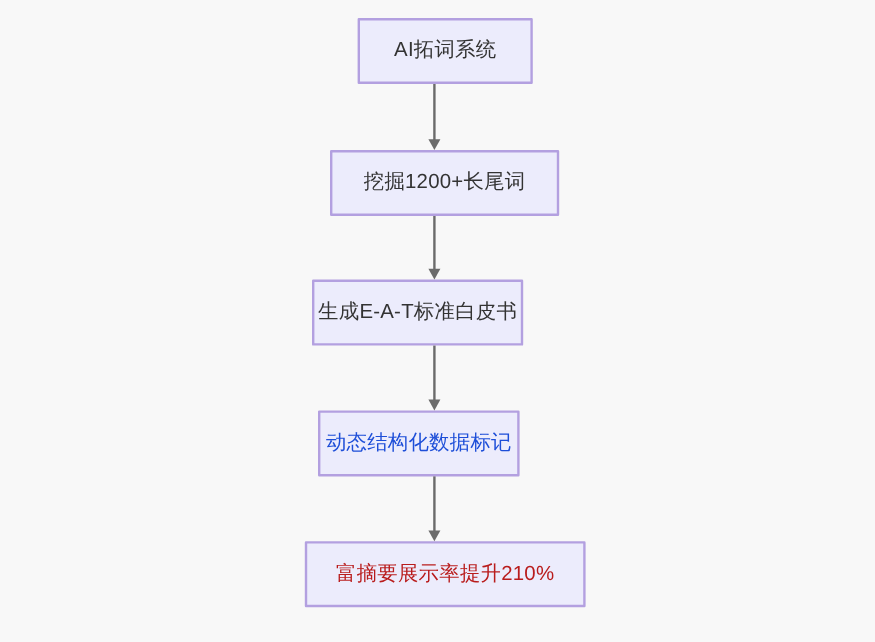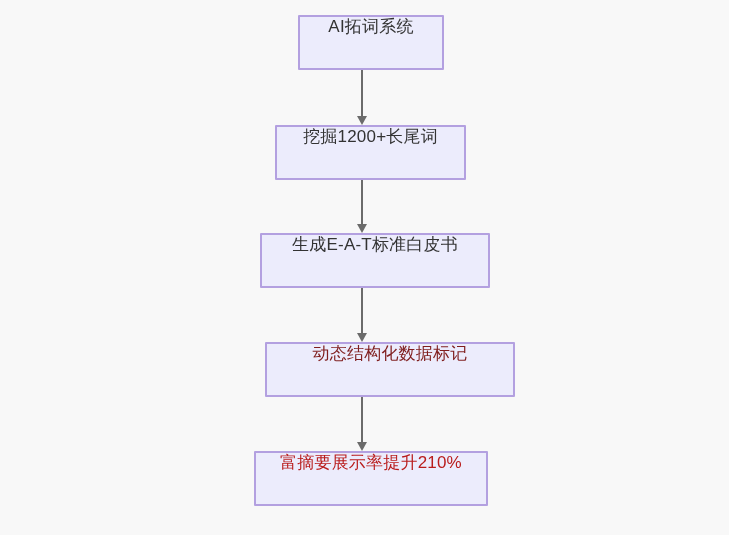--- a/index.html
+++ b/index.html
@@ -18,21 +18,21 @@
     width: 729px;
     height: 535px;
   }
   .node {
     position: absolute;
     box-sizing: border-box;
     background: #ececfc;
     border: 2px solid #b3a0e0;
     border-radius: 1px;
     display: flex;
-    align-items: flex-start;
+    align-items: center;
     justify-content: center;
     color: #333333;
     font-size: 17px;
     line-height: 1.2;
     letter-spacing: 0.2px;
     white-space: nowrap;
   }
   .node-label {
     display: block;
   }
@@ -52,25 +52,25 @@
 <div id="flowchart">
 
   <div class="node" style="left: 298px; top: 15px; width: 146px; height: 55px; background: rgb(236, 236, 252); border-color: rgb(179, 160, 224); color: rgb(51, 51, 51);">
     <span class="node-label">AI拓词系统</span>
   </div>
 
   <div class="node" style="left: 275px; top: 125px; width: 191px; height: 55px; background: rgb(236, 236, 252); border-color: rgb(179, 160, 224); color: rgb(51, 51, 51);">
     <span class="node-label">挖掘1200+长尾词</span>
   </div>
 
-  <div class="node" style="left: 260px; top: 233px; width: 230px; height: 55px; background: rgb(236, 236, 252); border-color: rgb(179, 160, 224); color: rgb(51, 51, 51);">
+  <div class="node" style="left: 260px; top: 233px; width: 176px; height: 55px; background: rgb(236, 236, 252); border-color: rgb(179, 160, 224); color: rgb(51, 51, 51);">
     <span class="node-label">生成E-A-T标准白皮书</span>
   </div>
 
-  <div class="node" style="left: 265px; top: 342px; width: 250px; height: 55px; background: rgb(236, 236, 252); border-color: rgb(179, 160, 224); color: #7f1d1d;">
+  <div class="node" style="left: 265px; top: 342px; width: 168px; height: 55px; background: rgb(236, 236, 252); border-color: rgb(179, 160, 224); color: #1d4ed8;">
     <span class="node-label">动态结构化数据标记</span>
   </div>
 
   <div class="node" style="left: 254px; top: 451px; width: 234px; height: 55px; background: rgb(236, 236, 252); border-color: rgb(179, 160, 224); color: #b91c1c;">
     <span class="node-label">富摘要展示率提升210%</span>
   </div>
 
   <div class="edge" style="left: 353px; top: 70px; height: 55px;">
       <svg width="18" height="55" viewBox="0 0 18 55">
         <line x1="9" y1="0" x2="9" y2="47" stroke="#6b6b6b" stroke-width="2"></line>

